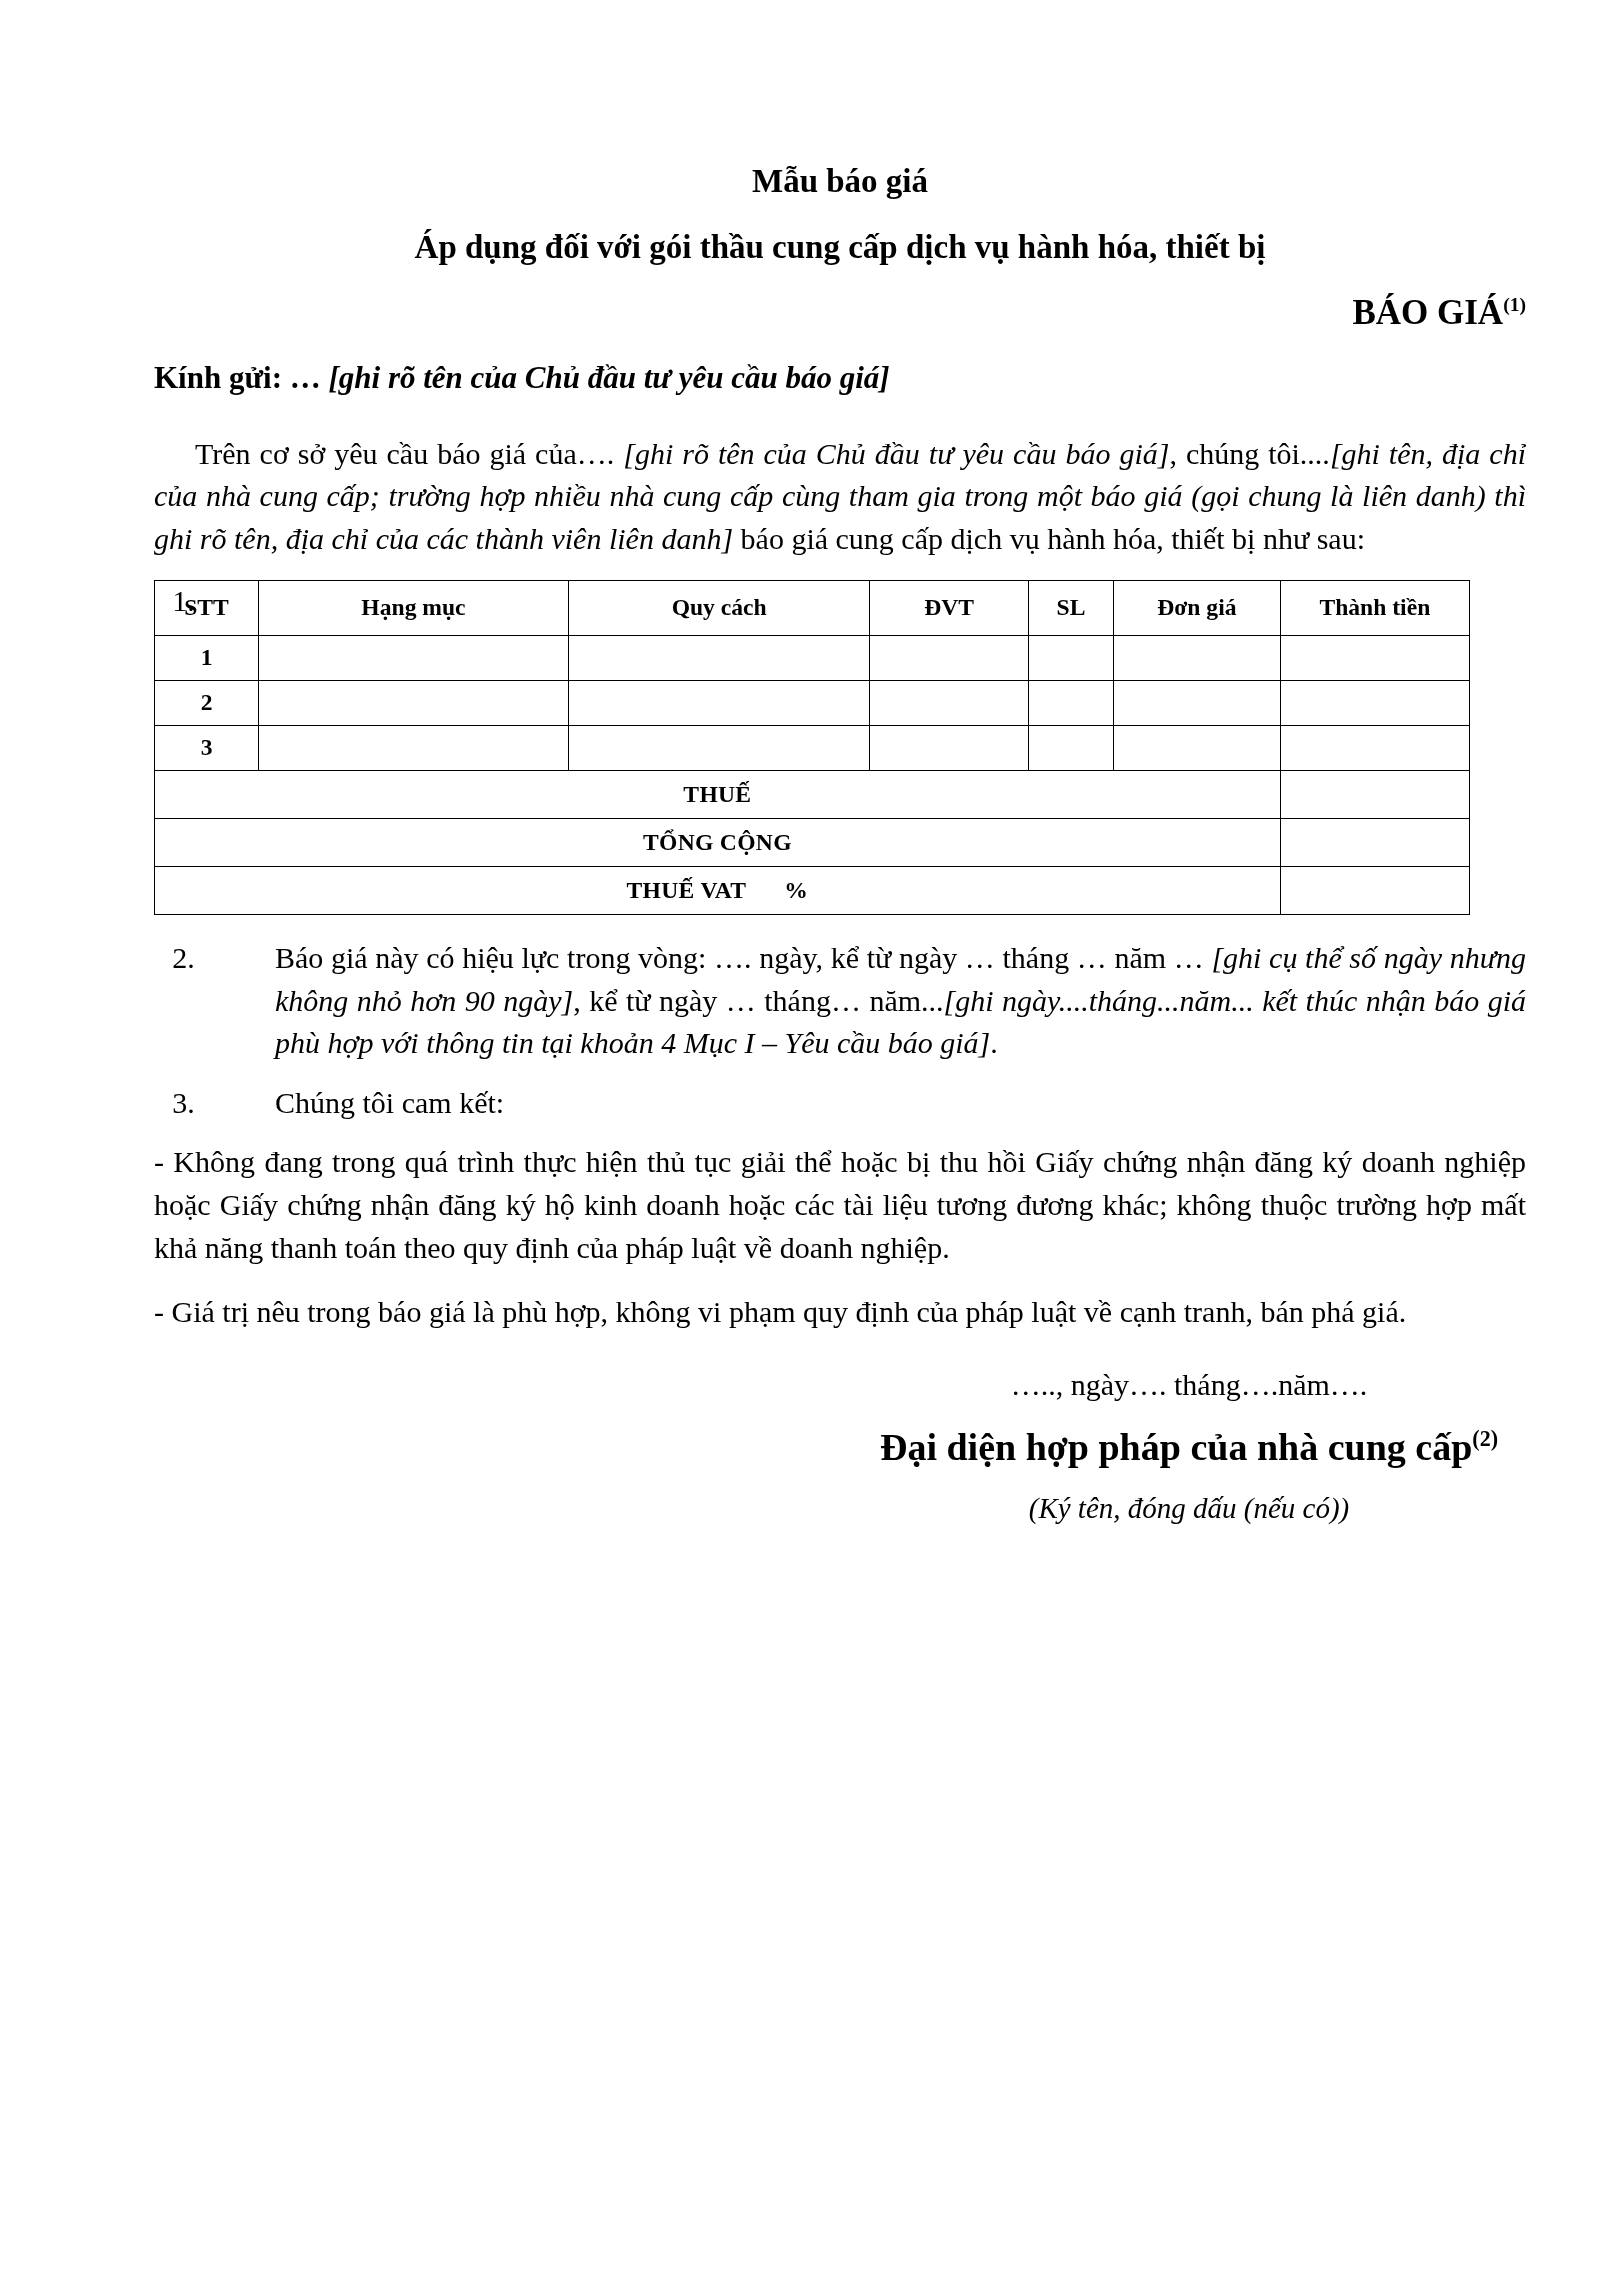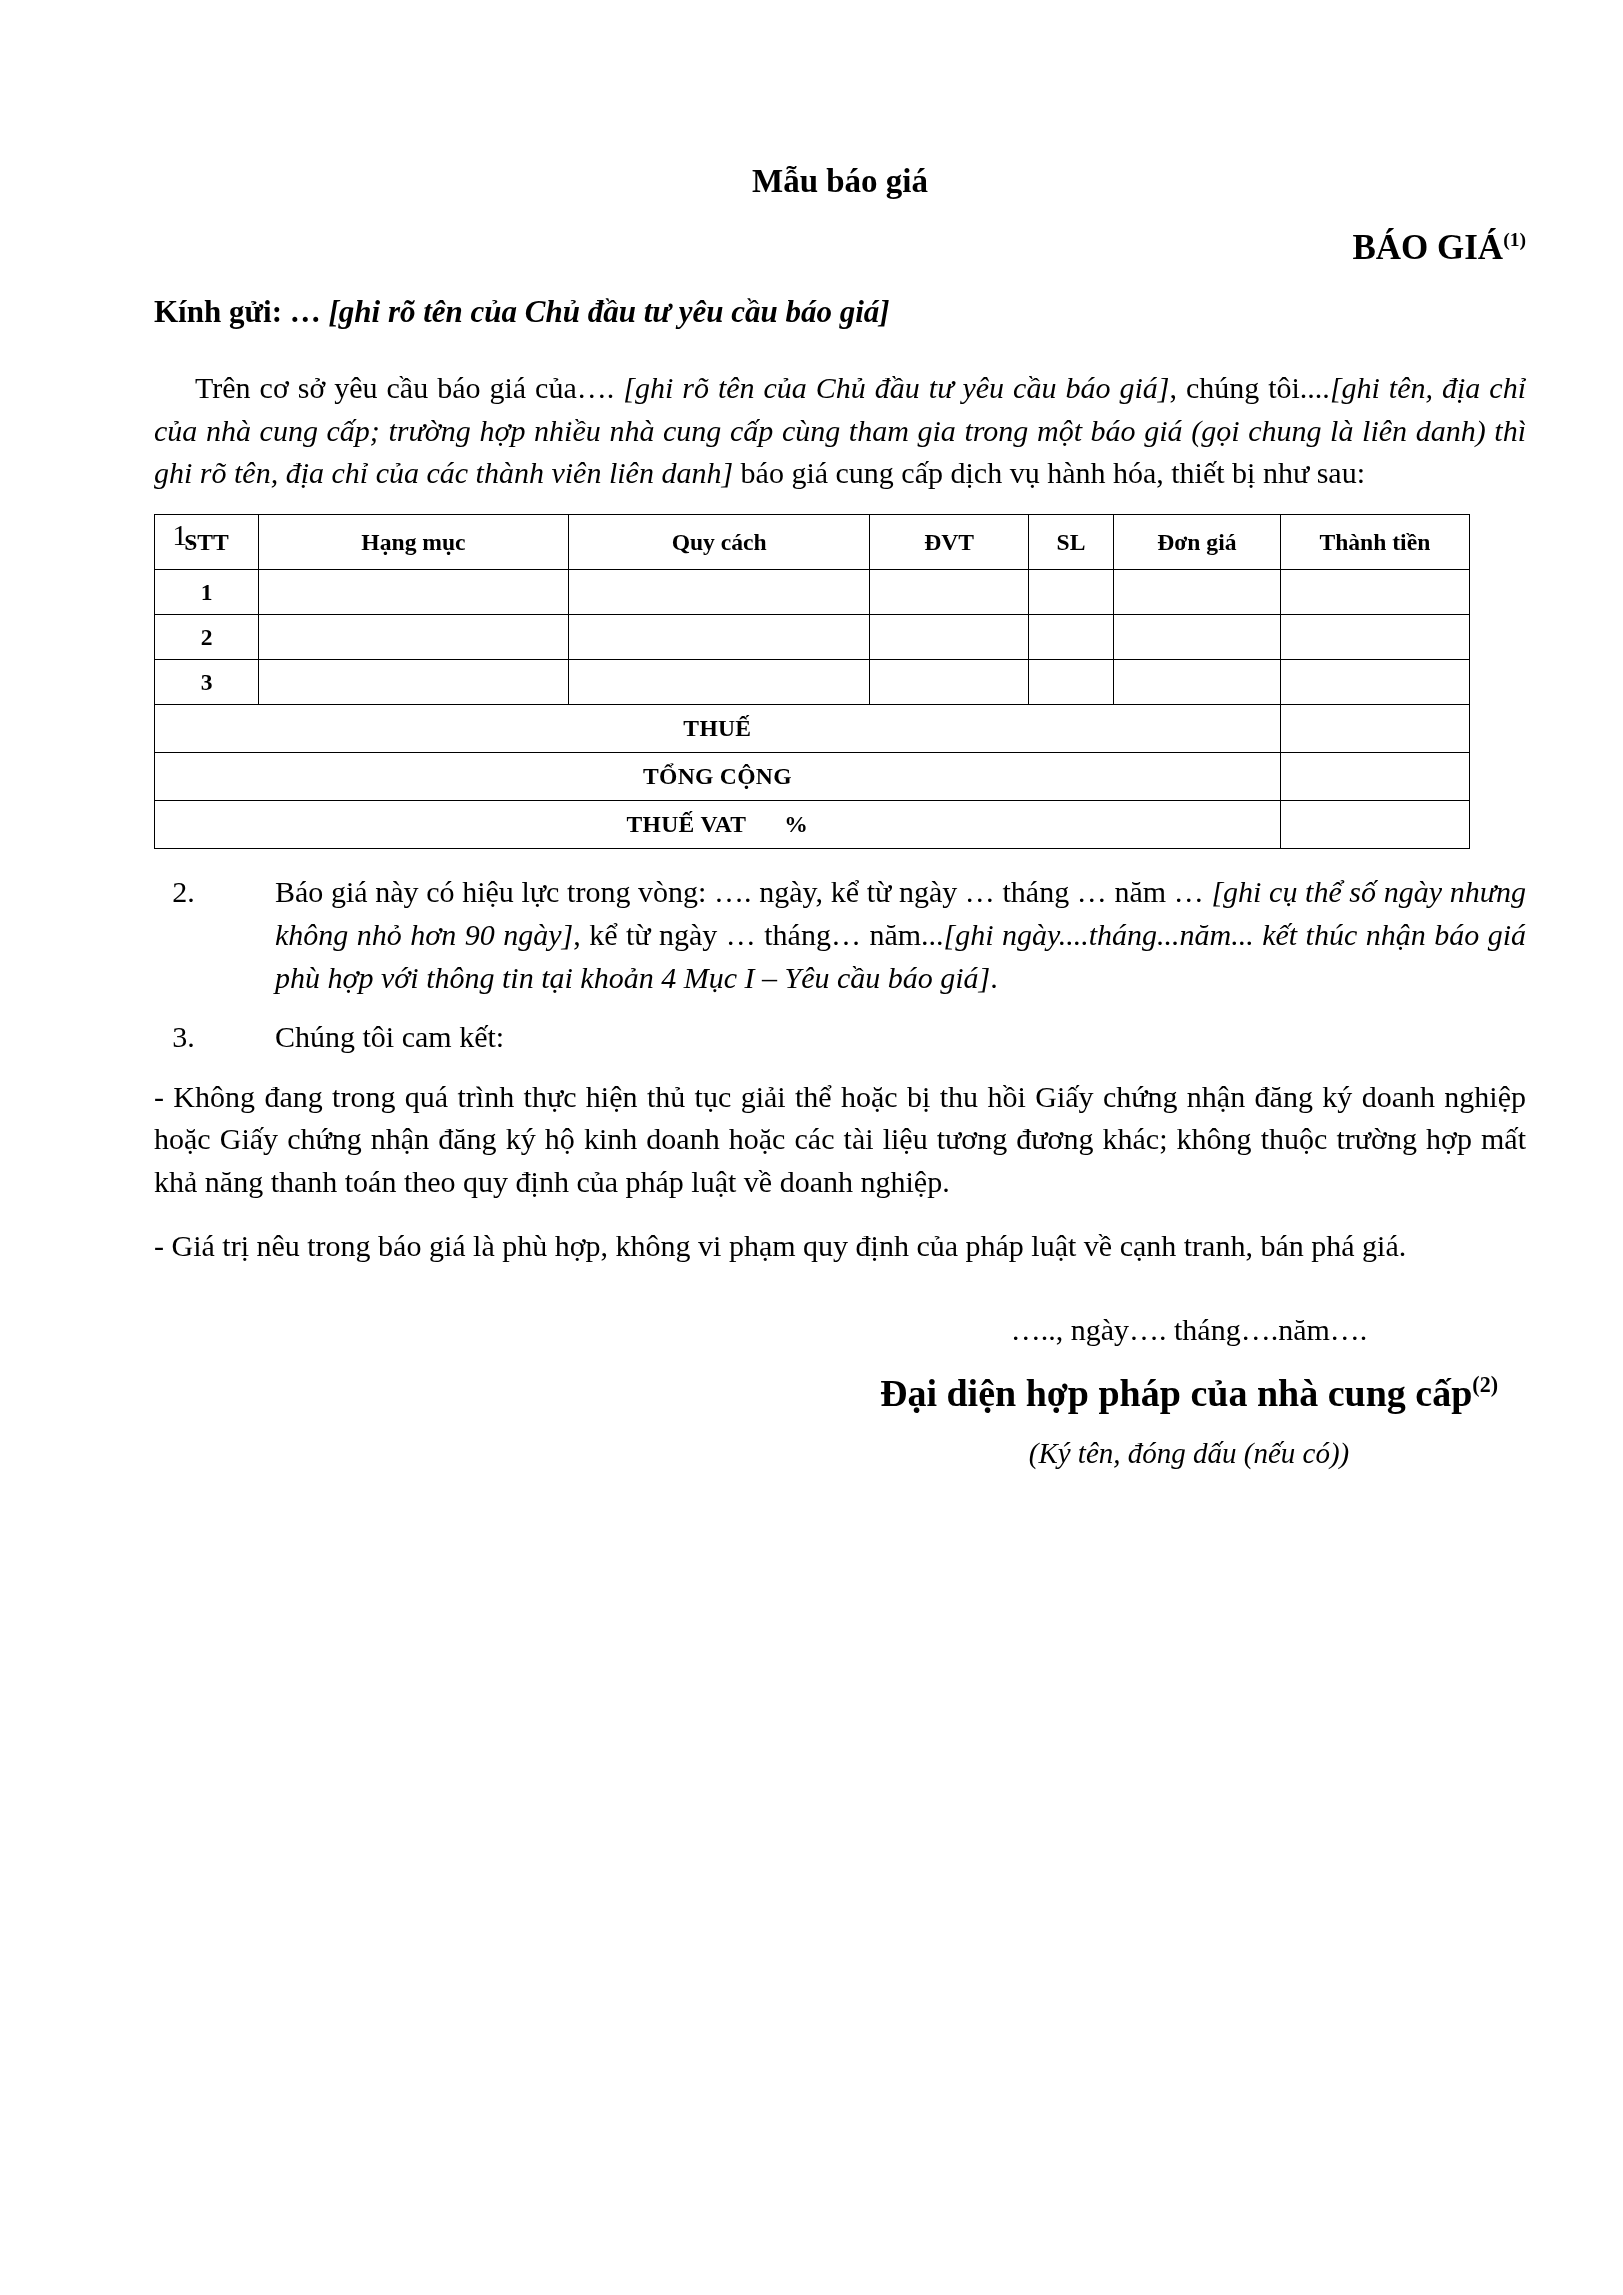--- a/index.html
+++ b/index.html
@@ -136,21 +136,21 @@
   col.c-quycach  { width: 255px; }
   col.c-dvt      { width: 134px; }
   col.c-sl       { width: 72px; }
   col.c-dongia   { width: 141px; }
   col.c-thanhtien{ width: 160px; }
 
   .vat-pct { display: inline-block; margin-left: 38px; }
 
   
   .sign-block {
-    margin-top: 42px;
+    margin-top: 31px;
     text-align: center;
     width: 661px;
     margin-left: auto;
     margin-right: 6.5px;
   }
   .sign-date {
     font-size: 30px;
     line-height: 1.3;
     margin: 0 0 19.6px 0;
   }
@@ -171,20 +171,21 @@
     margin: 0;
   }
 </style>
 </head>
 <body>
 
 <div class="page">
 
   <div class="title-main">Mẫu báo giá</div>
 
+  <div class="title-sub">Áp dụng đối với gói thầu cung cấp dịch vụ hành hóa, thiết bị</div>
 
   <div class="title-doc"><span>BÁO GIÁ</span><sup>(1)</sup></div>
 
   <div class="addressee"><span>Kính gửi: … </span><span class="it">[ghi rõ tên của Chủ đầu tư yêu cầu báo giá]</span></div>
 
   <p class="para first"><span>Trên cơ sở yêu cầu báo giá của…. </span><span class="it">[ghi rõ tên của Chủ đầu tư yêu cầu báo giá]</span><span>, chúng tôi....</span><span class="it">[ghi tên, địa chỉ của nhà cung cấp; trường hợp nhiều nhà cung cấp cùng tham gia trong một báo giá (gọi chung là liên danh) thì ghi rõ tên, địa chỉ của các thành viên liên danh]</span><span> báo giá cung cấp dịch vụ hành hóa, thiết bị như sau:</span></p>
 
   <p class="numbered"><span class="num">1.</span></p>
 
   <table class="quote">

